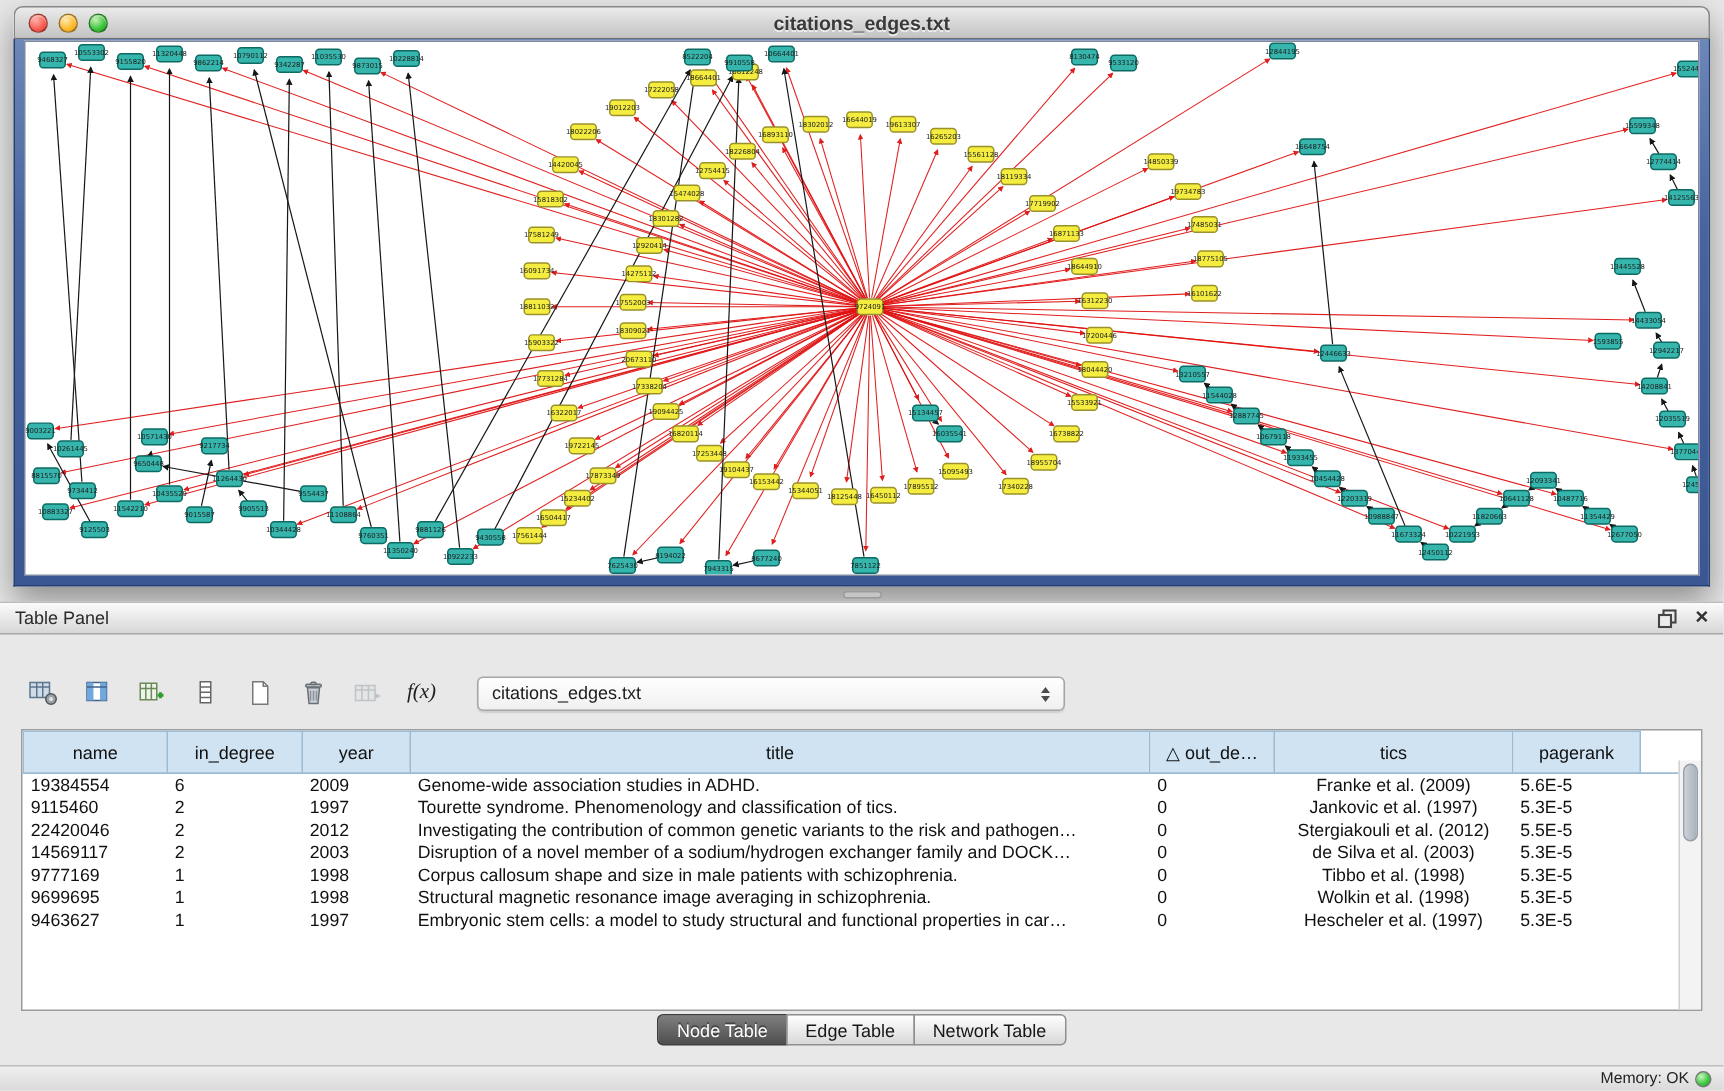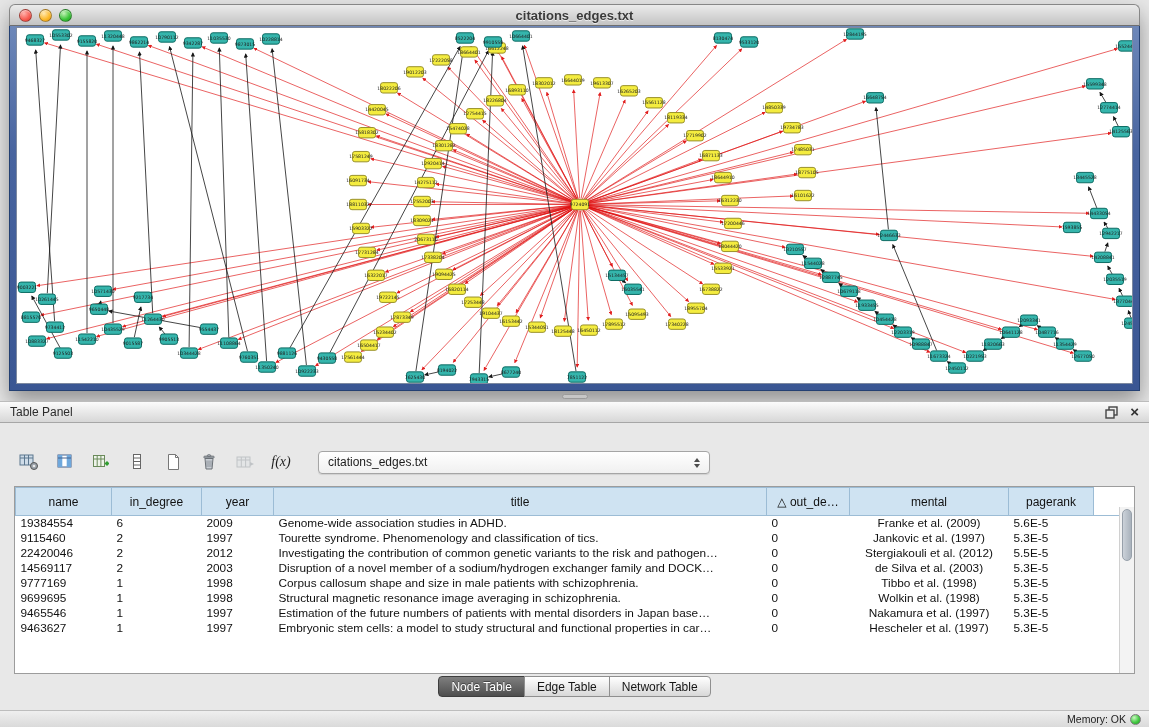--- a/index.html
+++ b/index.html
@@ -911,21 +911,21 @@
 
     <div class="table-wrap">
       <table>
         <thead>
             <tr>
               <th class="c0">name</th>
               <th class="c1">in_degree</th>
               <th class="c2">year</th>
               <th class="c3">title</th>
               <th class="c4">△ out_de…</th>
-              <th class="c5">mental</th>
+              <th class="c5">tics</th>
               <th class="c6">pagerank</th>
               <th class="cfill"></th>
             </tr>
           </thead>
         <tbody>
             <tr>
               <td class="c0">19384554</td>
               <td class="c1">6</td>
               <td class="c2">2009</td>
               <td class="c3">Genome-wide association studies in ADHD.</td>
@@ -978,30 +978,20 @@
               <td class="c0">9699695</td>
               <td class="c1">1</td>
               <td class="c2">1998</td>
               <td class="c3">Structural magnetic resonance image averaging in schizophrenia.</td>
               <td class="c4">0</td>
               <td class="c5">Wolkin et al. (1998)</td>
               <td class="c6">5.3E-5</td>
               <td class="cfill"></td>
             </tr>
             <tr>
-              <td class="c0">9465546</td>
-              <td class="c1">1</td>
-              <td class="c2">1997</td>
-              <td class="c3">Estimation of the future numbers of patients with mental disorders in Japan base…</td>
-              <td class="c4">0</td>
-              <td class="c5">Nakamura et al. (1997)</td>
-              <td class="c6">5.3E-5</td>
-              <td class="cfill"></td>
-            </tr>
-            <tr>
               <td class="c0">9463627</td>
               <td class="c1">1</td>
               <td class="c2">1997</td>
               <td class="c3">Embryonic stem cells: a model to study structural and functional properties in car…</td>
               <td class="c4">0</td>
               <td class="c5">Hescheler et al. (1997)</td>
               <td class="c6">5.3E-5</td>
               <td class="cfill"></td>
             </tr>
           </tbody>

